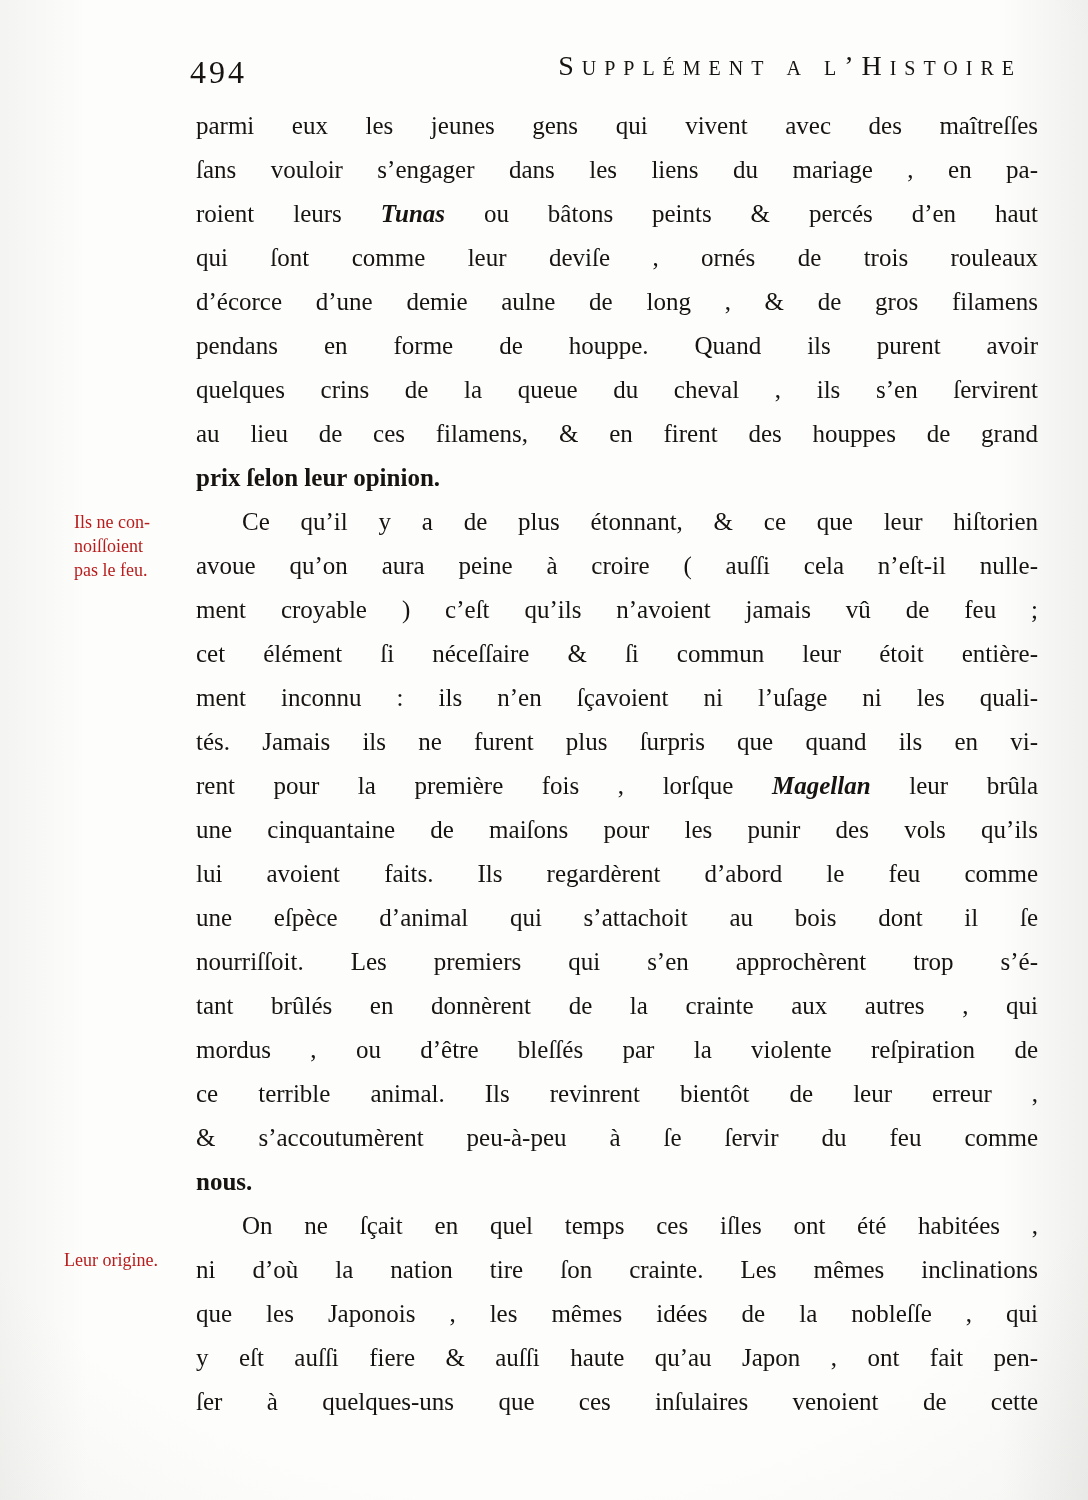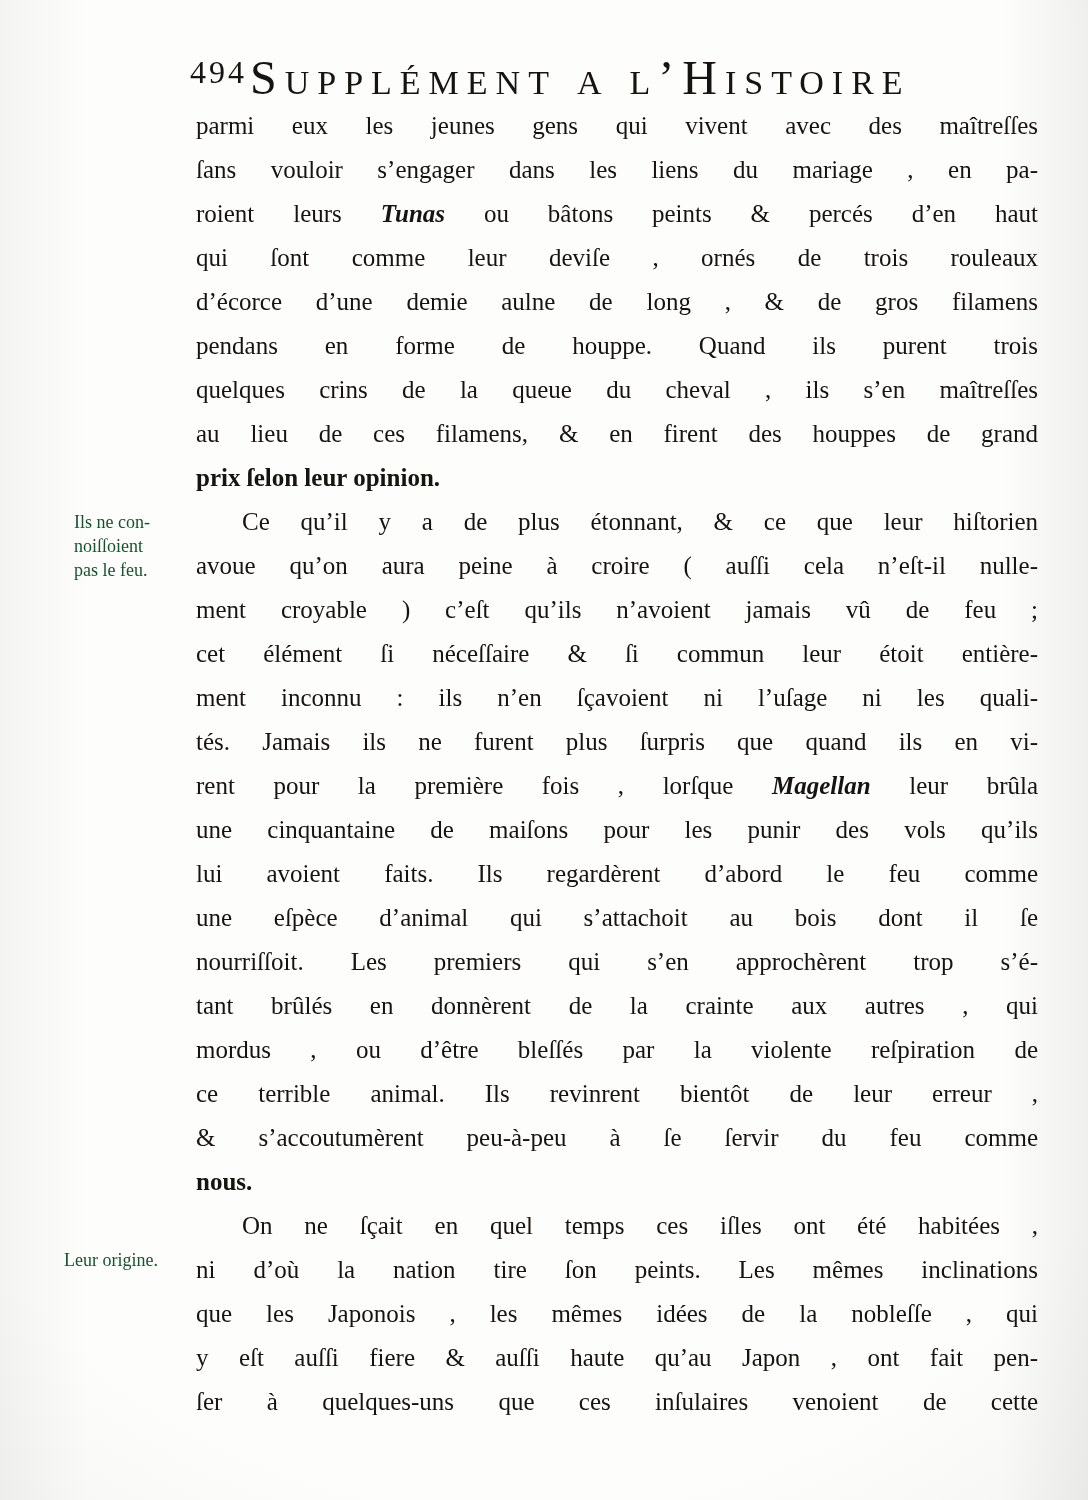--- a/index.html
+++ b/index.html
@@ -22,24 +22,24 @@
   }
   .header-row {
     position: absolute;
     left: 190px; top: 48px; width: 846px; height: 48px;
   }
   .page-number {
     position: absolute; left: 0; top: 6px;
     font-size: 32px; letter-spacing: 3px;
   }
   .running-title {
-    position: absolute; left: 60px; right: 0; top: 2px;
-    text-align: left;
+    position: absolute; left: 60px; right: 14px; top: 2px;
+    text-align: right;
     font-variant: small-caps;
-    font-size: 48px;
+    font-size: 28px;
     letter-spacing: 8px;
     white-space: nowrap;
   }
   .text-block {
     position: absolute;
     left: 196px; top: 104px; width: 842px;
     font-size: 25px;
     line-height: 44px;
   }
   .line {
@@ -49,21 +49,21 @@
     height: 44px;
     overflow: hidden;
   }
   .line.last { text-align-last: left; font-weight: bold; }
   .line.indent { text-indent: 46px; }
   .line i { font-style: italic; font-weight: bold; }
   .margin-note {
     position: absolute;
     font-size: 18px;
     line-height: 24px;
-    color: #14532d;
+    color: #b91c1c;
   }
   .margin-note.note-fire { left: 74px; top: 510px; width: 118px; }
   .margin-note.note-origin { left: 64px; top: 1248px; width: 132px; }
 </style>
 </head>
 <body>
 
 <div class="page">
 
   <div class="scan-shade"></div>
@@ -83,22 +83,22 @@
     <div>Leur origine.</div>
   </div>
 
   <div class="text-block">
 
     <div class="line">parmi eux les jeunes gens qui vivent avec des maîtreſſes</div>
     <div class="line">ſans vouloir s’engager dans les liens du mariage , en pa-</div>
     <div class="line"><span>roient leurs </span><i>Tunas</i><span> ou bâtons peints &amp; percés d’en haut</span></div>
     <div class="line">qui ſont comme leur deviſe , ornés de trois rouleaux</div>
     <div class="line">d’écorce d’une demie aulne de long , &amp; de gros filamens</div>
-    <div class="line">pendans en forme de houppe. Quand ils purent trois</div>
-    <div class="line">quelques crins de la queue du cheval , ils s’en maîtreſſes</div>
+    <div class="line">pendans en forme de houppe. Quand ils purent avoir</div>
+    <div class="line">quelques crins de la queue du cheval , ils s’en ſervirent</div>
     <div class="line">au lieu de ces filamens, &amp; en firent des houppes de grand</div>
     <div class="line last">prix ſelon leur opinion.</div>
 
     <div class="line indent">Ce qu’il y a de plus étonnant, &amp; ce que leur hiſtorien</div>
     <div class="line">avoue qu’on aura peine à croire ( auſſi cela n’eſt-il nulle-</div>
     <div class="line">ment croyable ) c’eſt qu’ils n’avoient jamais vû de feu ;</div>
     <div class="line">cet élément ſi néceſſaire &amp; ſi commun leur étoit entière-</div>
     <div class="line">ment inconnu : ils n’en ſçavoient ni l’uſage ni les quali-</div>
     <div class="line">tés. Jamais ils ne furent plus ſurpris que quand ils en vi-</div>
     <div class="line"><span>rent pour la première fois , lorſque </span><i>Magellan</i><span> leur brûla</span></div>
@@ -106,20 +106,20 @@
     <div class="line">lui avoient faits. Ils regardèrent d’abord le feu comme</div>
     <div class="line">une eſpèce d’animal qui s’attachoit au bois dont il ſe</div>
     <div class="line">nourriſſoit. Les premiers qui s’en approchèrent trop s’é-</div>
     <div class="line">tant brûlés en donnèrent de la crainte aux autres , qui</div>
     <div class="line">mordus , ou d’être bleſſés par la violente reſpiration de</div>
     <div class="line">ce terrible animal. Ils revinrent bientôt de leur erreur ,</div>
     <div class="line">&amp; s’accoutumèrent peu-à-peu à ſe ſervir du feu comme</div>
     <div class="line last">nous.</div>
 
     <div class="line indent">On ne ſçait en quel temps ces iſles ont été habitées ,</div>
-    <div class="line">ni d’où la nation tire ſon peints. Les mêmes inclinations</div>
+    <div class="line">ni d’où la nation tire ſon crainte. Les mêmes inclinations</div>
     <div class="line">que les Japonois , les mêmes idées de la nobleſſe , qui</div>
     <div class="line">y eſt auſſi fiere &amp; auſſi haute qu’au Japon , ont fait pen-</div>
     <div class="line">ſer à quelques-uns que ces inſulaires venoient de cette</div>
 
   </div>
 
 </div>
 
 </body></html>

